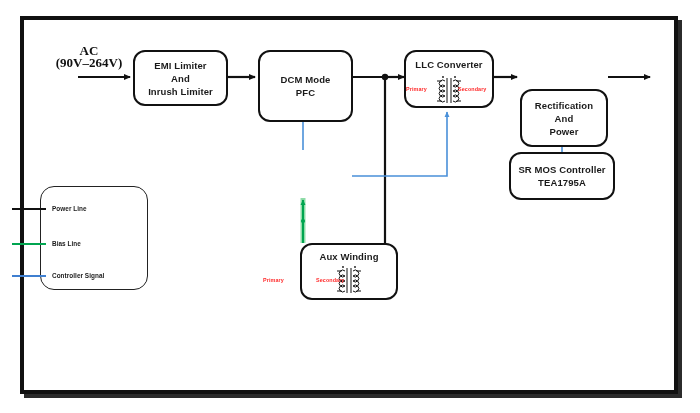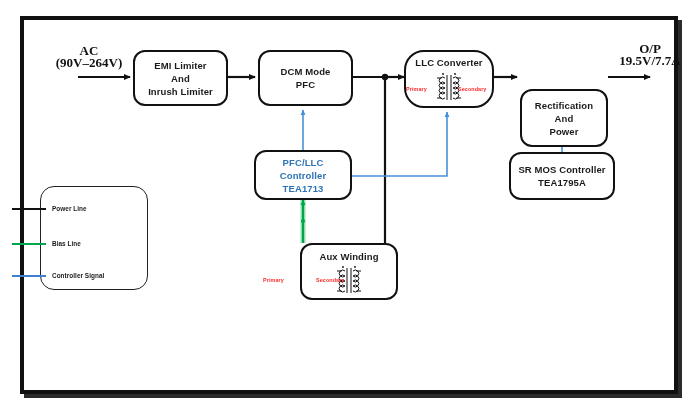--- a/index.html
+++ b/index.html
@@ -169,26 +169,26 @@
       <line x1="562" y1="152" x2="562" y2="112" marker-end="url(#arrowB)"></line>
     </g>
   </svg>
 
   <div class="block" style="left:133px; top:50px; width:95px; height:56px;">
     <span class="line">EMI Limiter</span>
     <span class="line">And</span>
     <span class="line">Inrush Limiter</span>
   </div>
 
-  <div class="block" style="left:258px; top:50px; width:95px; height:56px;">
+  <div class="block" style="left:258px; top:50px; width:95px; height:72px;">
     <span class="line">DCM Mode</span>
     <span class="line">PFC</span>
   </div>
 
-  <div class="block" style="left:404px; top:50px; width:90px; height:58px; justify-content:center; border-radius:20px;">
+  <div class="block" style="left:404px; top:50px; width:90px; height:58px; justify-content:space-between; padding-top:6px;">
     <span class="line">LLC Converter</span>
     <svg width="40" height="32" viewBox="0 0 40 32" style="margin-top:2px;" xmlns="http://www.w3.org/2000/svg">
 
       <line x1="18" y1="4" x2="18" y2="29" stroke="#111" stroke-width="1"></line>
       <line x1="22" y1="4" x2="22" y2="29" stroke="#111" stroke-width="1"></line>
 
       <path d="M16,7 a3.4,3.4 0 1,0 0,5 a3.4,3.4 0 1,0 0,5 a3.4,3.4 0 1,0 0,5 a3.4,3.4 0 1,0 0,5" fill="none" stroke="#111" stroke-width="1"></path>
       <line x1="12.6" y1="7" x2="8" y2="7" stroke="#111" stroke-width="1"></line>
       <line x1="12.6" y1="27" x2="8" y2="27" stroke="#111" stroke-width="1"></line>
 
@@ -202,25 +202,20 @@
   </div>
   <span class="xfmr-label" style="left:406px; top:86px;">Primary</span>
   <span class="xfmr-label" style="left:458px; top:86px;">Secondary</span>
 
   <div class="block" style="left:520px; top:50px; width:88px; height:58px;margin-top:39px;">
     <span class="line">Rectification</span>
     <span class="line">And</span>
     <span class="line">Power</span>
   </div>
 
-  <div class="block ctrl" style="left:254px; top:150px; width:98px; height:50px;">
-    <span class="line">PFC/LLC</span>
-    <span class="line">Controller</span>
-    <span class="line">TEA1713</span>
-  </div>
 
   <div class="block" style="left:509px; top:152px; width:106px; height:48px;">
     <span class="line">SR MOS Controller</span>
     <span class="line">TEA1795A</span>
   </div>
 
   <div class="block" style="left:252px; top:243px; width:98px; height:57px; justify-content:flex-start; padding-top:5px;margin-left:48px;">
     <span class="line">Aux Winding</span>
     <svg width="40" height="32" viewBox="0 0 40 32" style="margin-top:1px;" xmlns="http://www.w3.org/2000/svg">
       <line x1="18" y1="4" x2="18" y2="29" stroke="#111" stroke-width="1"></line>
@@ -236,24 +231,20 @@
     </svg>
   </div>
   <span class="xfmr-label" style="left:263px; top:277px;">Primary</span>
   <span class="xfmr-label" style="left:316px; top:277px;">Secondary</span>
 
   <div class="annot" style="left:46px; top:45px; width:86px;">
     <div>AC</div>
     <div>(90V–264V)</div>
   </div>
 
-  <div class="annot" style="left:608px; top:43px; width:84px;">
-    <div>O/P</div>
-    <div>19.5V/7.7A</div>
-  </div>
 
   <div id="legend-box"></div>
 
   <div class="legend-row" style="top:205px;">
     <span class="legend-swatch" style="border-top-color:#111111;"></span>
     <span class="legend-text">Power Line</span>
   </div>
 
   <div class="legend-row" style="top:240px;">
     <span class="legend-swatch" style="border-top-color:#00A550;"></span>

